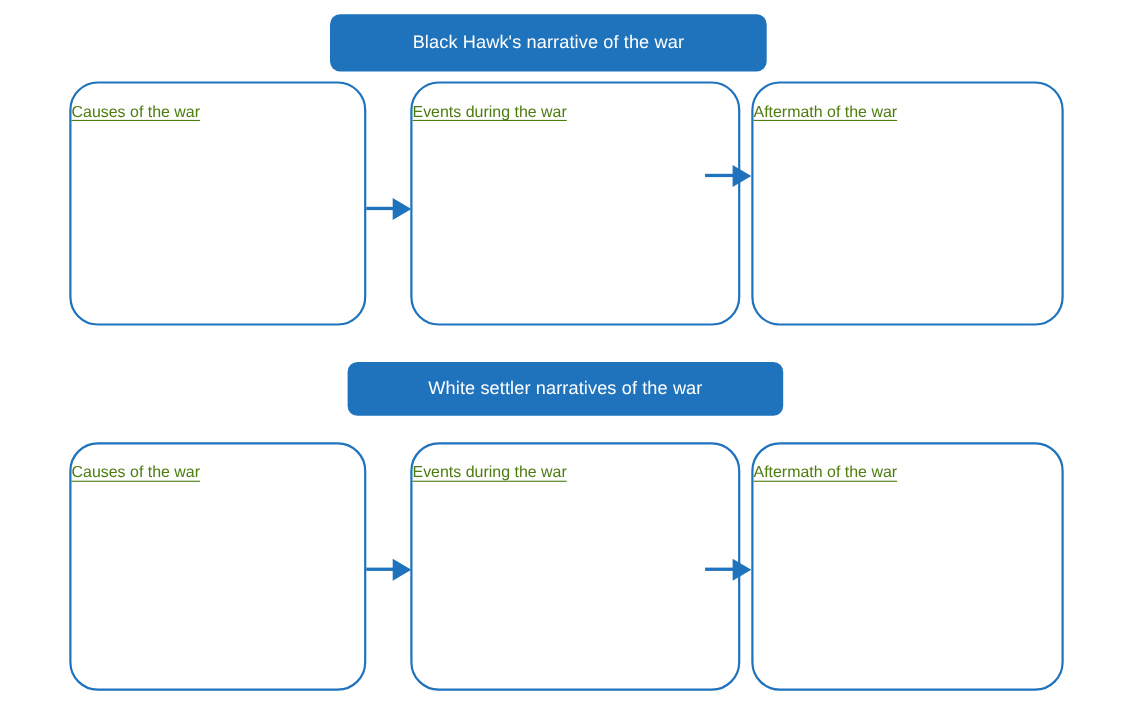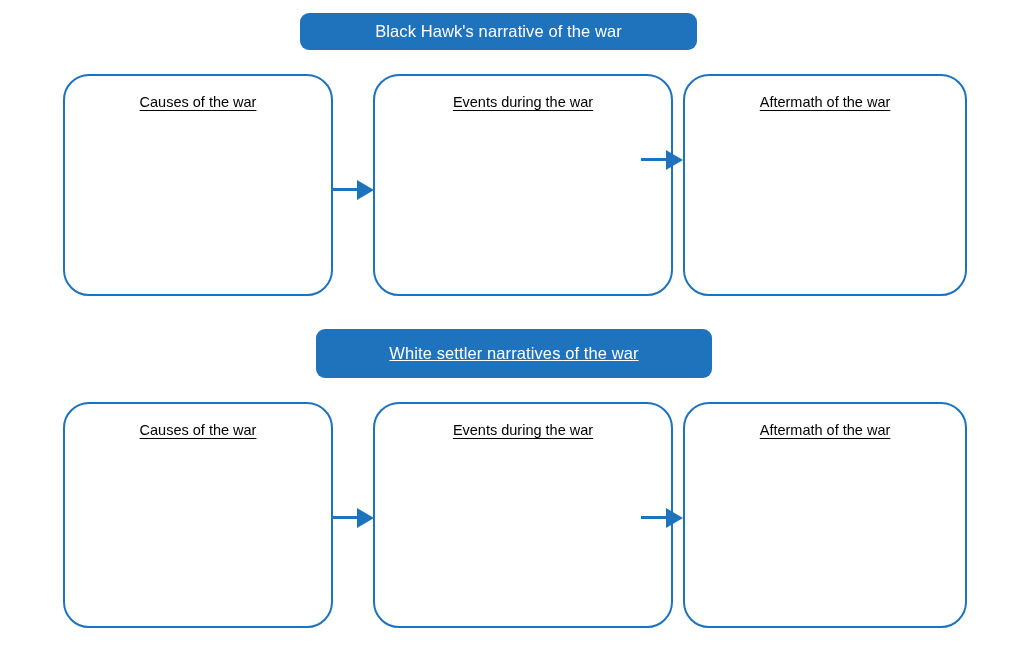--- a/index.html
+++ b/index.html
@@ -35,47 +35,46 @@
     font-size: 16.5px;
     letter-spacing: 0.1px;
     line-height: 1;
     box-sizing: border-box;
   }
 
   #banner-top {
     left: 300px;
     top: 13px;
     width: 397px;
-    height: 37px;
+    height: 52px;
   }
 
   #banner-bottom {
     left: 316px;
     top: 329px;
     width: 396px;
     height: 49px;
-    text-decoration: underline;
   }
 
   
   .stage-box {
     position: absolute;
     border: 2.6px solid #1F72BC;
     border-radius: 26px;
     background: #ffffff;
     box-sizing: border-box;
   }
 
   .stage-label {
     position: absolute;
     left: 0;
     right: 0;
-    text-align: center;
+    text-align: left;
     font-size: 14.5px;
-    color: #000000;
+    color: #4d7c0f;
     text-decoration: underline;
     text-underline-offset: 3px;
     white-space: nowrap;
   }
 
   
   .r1 { top: 74px; height: 222px; }
   .r1 .stage-label { top: 18px; }
   
   .r2 { top: 402px; height: 226px; }

